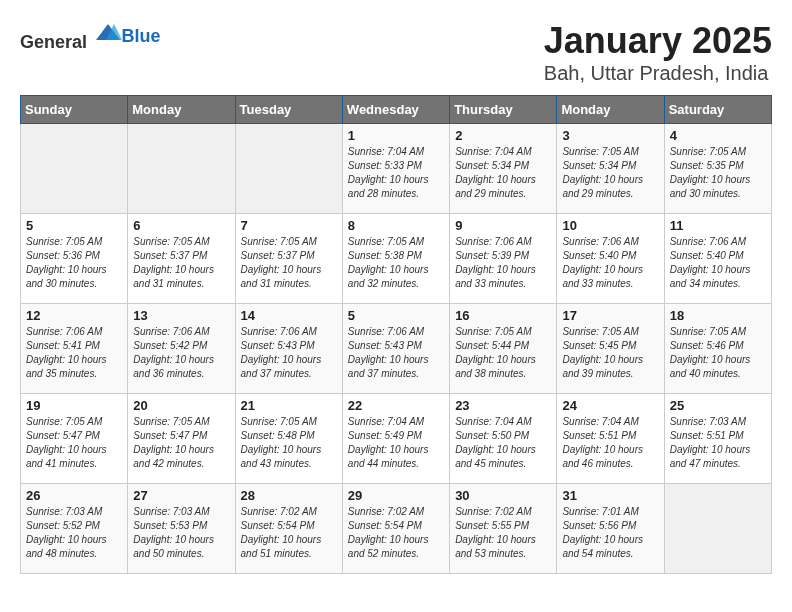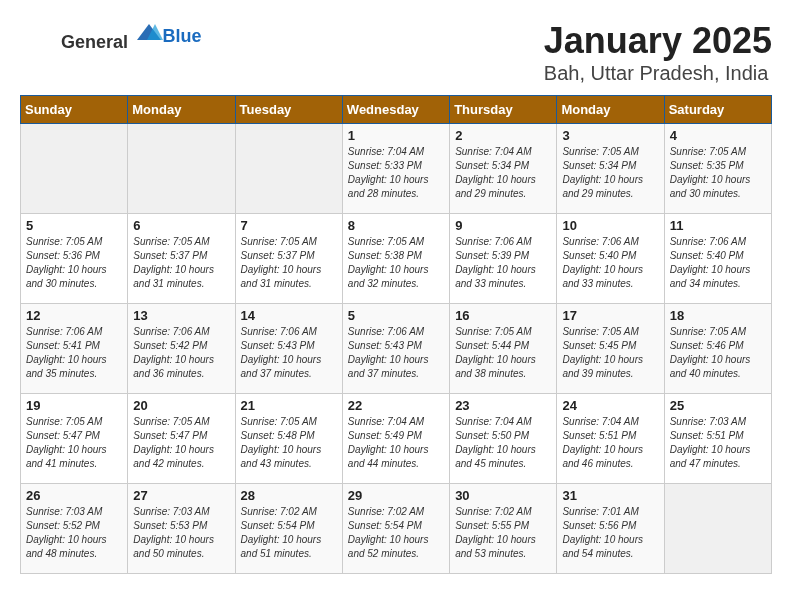--- a/index.html
+++ b/index.html
@@ -12,21 +12,20 @@
     }
     .header-area {
       display: flex;
       justify-content: space-between;
       align-items: flex-start;
       margin-bottom: 10px;
     }
     .logo {
       display: flex;
       align-items: center;
-      margin-left: 41px;
     }
     .logo-text-general {
       font-size: 18px;
       font-weight: bold;
       color: #333;
     }
     .logo-text-blue {
       font-size: 18px;
       font-weight: bold;
       color: #1a6bbf;
@@ -46,21 +45,21 @@
     .location-title {
       font-size: 20px;
       color: #444;
     }
     .calendar {
       width: 100%;
       border-collapse: collapse;
       border: 1px solid #ccc;
     }
     .calendar th {
-      background-color: #a16207;
+      background-color: #737373;
       color: #fff;
       font-size: 13px;
       font-weight: bold;
       padding: 6px 4px;
       text-align: left;
       border: 1px solid #1a5a9a;
     }
     .calendar td {
       vertical-align: top;
       border: 1px solid #ccc;

